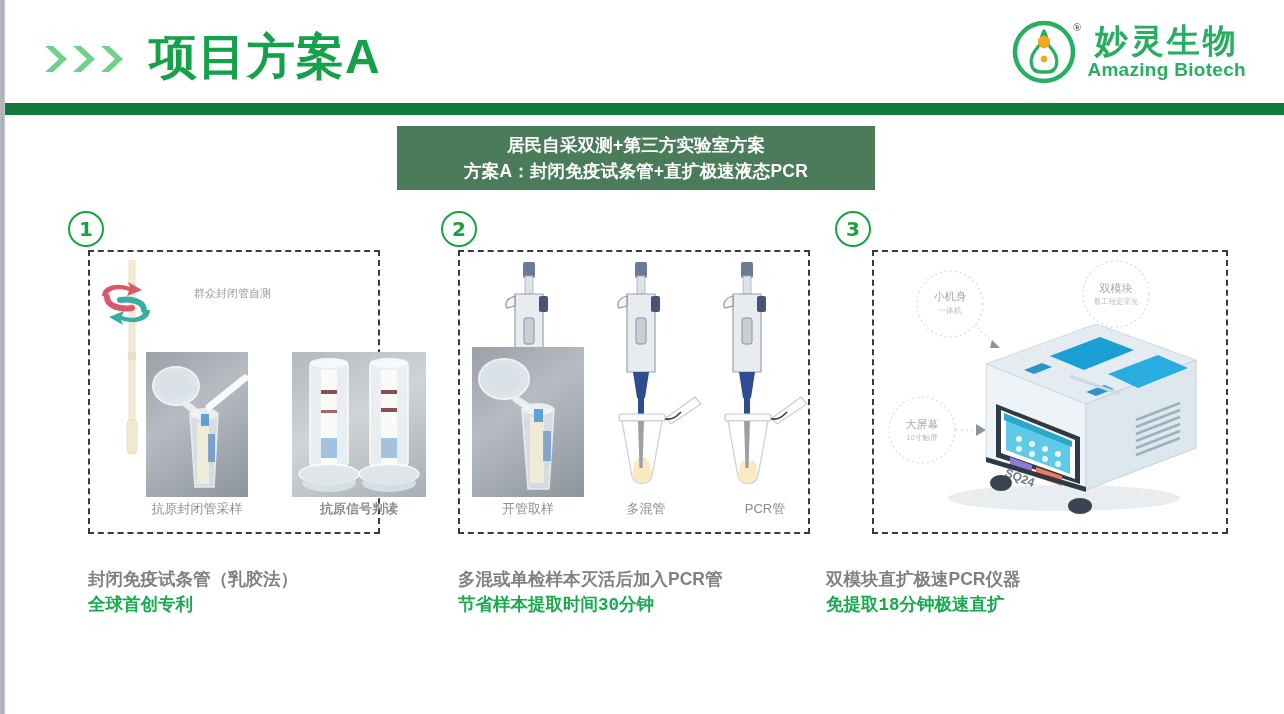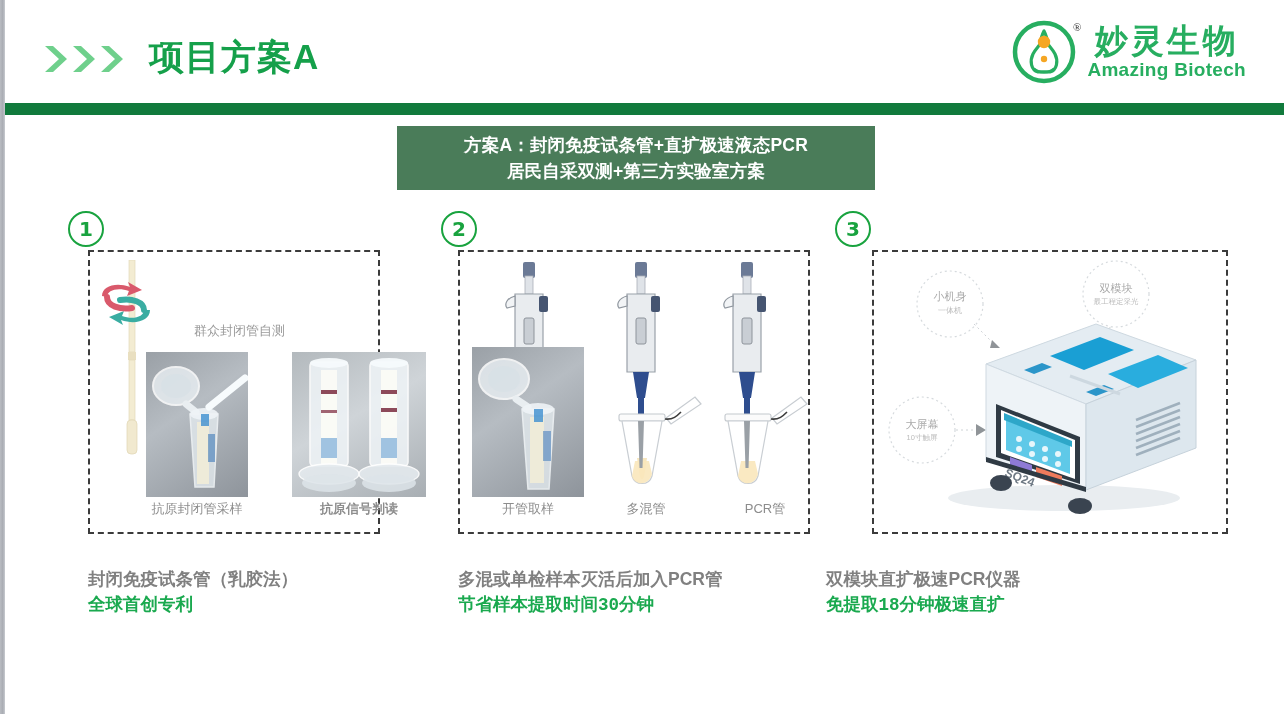--- a/index.html
+++ b/index.html
@@ -28,21 +28,21 @@
   .chevrons{
     position:absolute;left:38px;top:44px;
     display:flex;gap:2px;align-items:center;
   }
   .chev{
     width:26px;height:30px;
     display:block;
   }
   .page-title{
     position:absolute;left:144px;top:34px;
-    font-size:35px;font-weight:bold;color:#15a04a;
+    font-size:48px;font-weight:bold;color:#15a04a;
     letter-spacing:1px;line-height:46px;white-space:nowrap;
   }
   .divider{
     position:absolute;left:5px;top:103px;width:1279px;height:12px;
     background:#117a3c;
   }
 
   
   .logo{
     position:absolute;right:38px;top:16px;
@@ -87,21 +87,21 @@
     position:absolute;font-size:13px;color:#8d8d8d;
     text-align:center;white-space:nowrap;
   }
   .panel-note{
     position:absolute;text-align:left;width:100%;
   }
   .note-l1{font-size:17.5px;font-weight:bold;color:#808080;line-height:26px;white-space:nowrap;}
   .note-l2{font-size:17.5px;font-weight:bold;color:#1aa94f;line-height:26px;white-space:nowrap;font-family:Liberation Mono, monospace;}
 
   .hint{
-    position:absolute;font-size:13px;color:#9a9a9a;white-space:nowrap;margin-top:36px;
+    position:absolute;font-size:11px;color:#9a9a9a;white-space:nowrap;
   }
 
   
   .photo{position:absolute;overflow:hidden;}
 </style>
 </head>
 <body>
 
 <div class="slide">
 
@@ -137,22 +137,22 @@
       <div class="logo-text">
         <div class="logo-cn">妙灵生物</div>
         <div class="logo-en">Amazing Biotech</div>
       </div>
     </div>
   </div>
 
   <div class="divider"></div>
 
   <div class="banner">
+    <div>居民自采双测+第三方实验室方案</div>
     <div>方案A：封闭免疫试条管+直扩极速液态PCR</div>
-    <div>居民自采双测+第三方实验室方案</div>
   </div>
 
   <div class="num-badge" style="left:68px;top:211px;">
     <span>1</span>
   </div>
   <div class="dashed-box" style="left:88px;top:250px;width:292px;height:284px;">
 
     <svg style="position:absolute;left:25px;top:8px;" width="34" height="200" viewBox="0 0 34 200">
       <rect x="14" y="0" width="6" height="92" fill="#f3ecd2" stroke="#e3d9ba" stroke-width="0.7"></rect>
       <rect x="13" y="92" width="8" height="8" fill="#e9dfc0"></rect>

